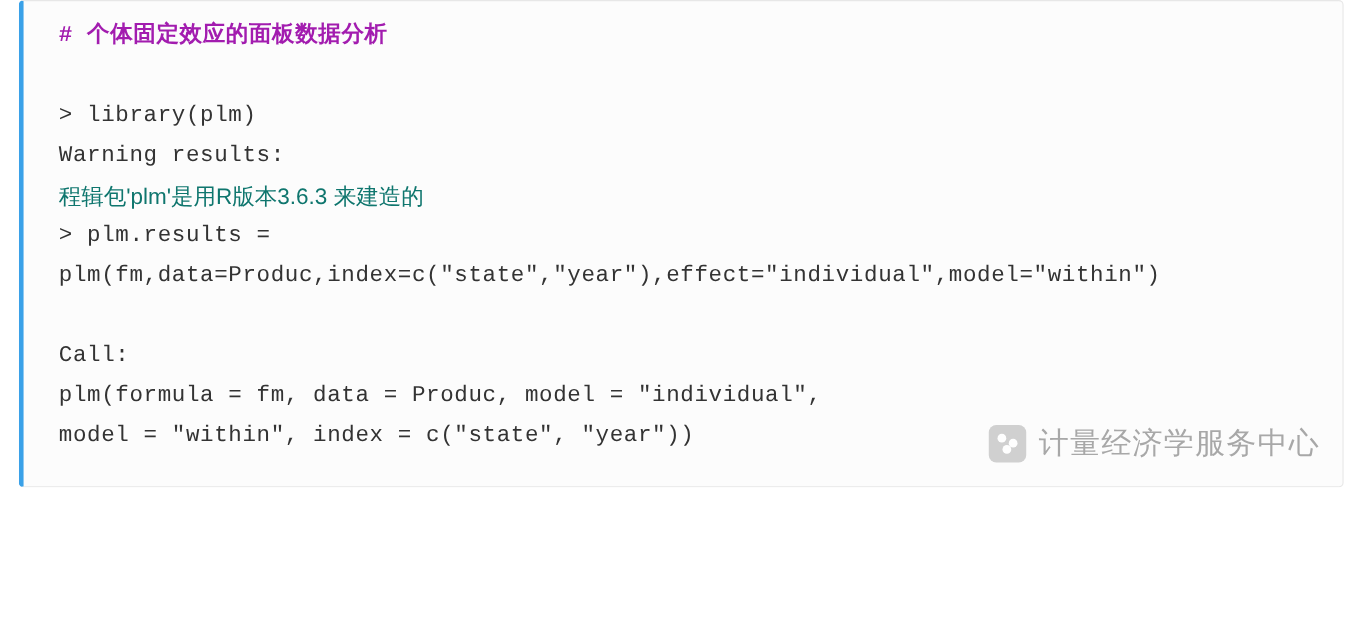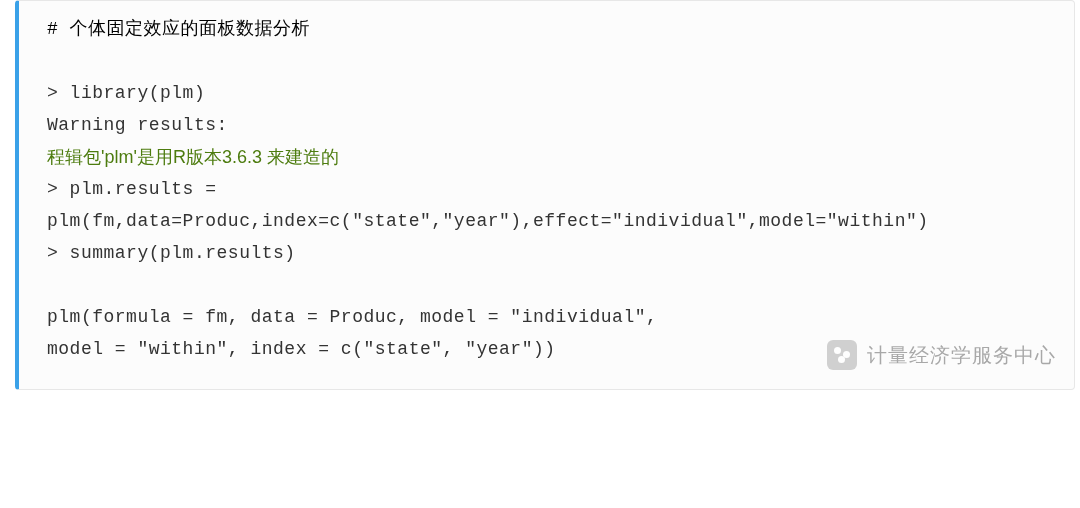--- a/index.html
+++ b/index.html
@@ -19,33 +19,33 @@
     border-left: 4px solid #3aa1e8;
     background: #fcfcfc;
     padding: 12px 20px 24px 28px;
     font-family: "Courier New", Consolas, monospace;
     font-size: 18px;
     line-height: 32px;
     color: #333;
     letter-spacing: 0.5px;
     position: relative;
   }
-  .comment { color: #000000; }
+  .comment { color: #a21caf; font-weight: bold; }
   .blank { height: 32px; }
-  .gray { color: #4d7c0f; font-family: -apple-system, "Segoe UI", sans-serif; letter-spacing: 0; }
+  .gray { color: #0f766e; font-family: -apple-system, "Segoe UI", sans-serif; letter-spacing: 0; }
   .watermark {
     position: absolute;
     right: 18px;
     bottom: 18px;
     display: flex;
     align-items: center;
     gap: 10px;
     color: #9a9a9a;
     font-family: -apple-system, "Segoe UI", sans-serif;
-    font-size: 20px;
+    font-size: 24px;
     letter-spacing: 1px;
     opacity: 0.85;
   }
   .wm-icon {
     width: 30px; height: 30px;
     border-radius: 6px;
     background: #c9c9c9;
     position: relative;
     display:flex; align-items:center; justify-content:center;
   }
@@ -63,22 +63,22 @@
 <body>
 
 <div class="code-block">
   <div class="comment">#  个体固定效应的面板数据分析</div>
   <div class="blank"></div>
   <div>&gt; library(plm)</div>
   <div>Warning results:</div>
   <div class="gray">程辑包'plm'是用R版本3.6.3 来建造的 </div>
   <div>&gt; plm.results =</div>
   <div>plm(fm,data=Produc,index=c("state","year"),effect="individual",model="within")</div>
-  <div>&gt; summary(plm.results)</div>
   <div class="blank"></div>
+  <div>Call:</div>
   <div>plm(formula = fm, data = Produc, model = "individual", </div>
   <div>    model = "within", index = c("state", "year"))</div>
 
   <div class="watermark">
     <div class="wm-icon">
       <div class="wm-dots">
           <span></span>
           <span></span>
           <span></span>
         </div>

